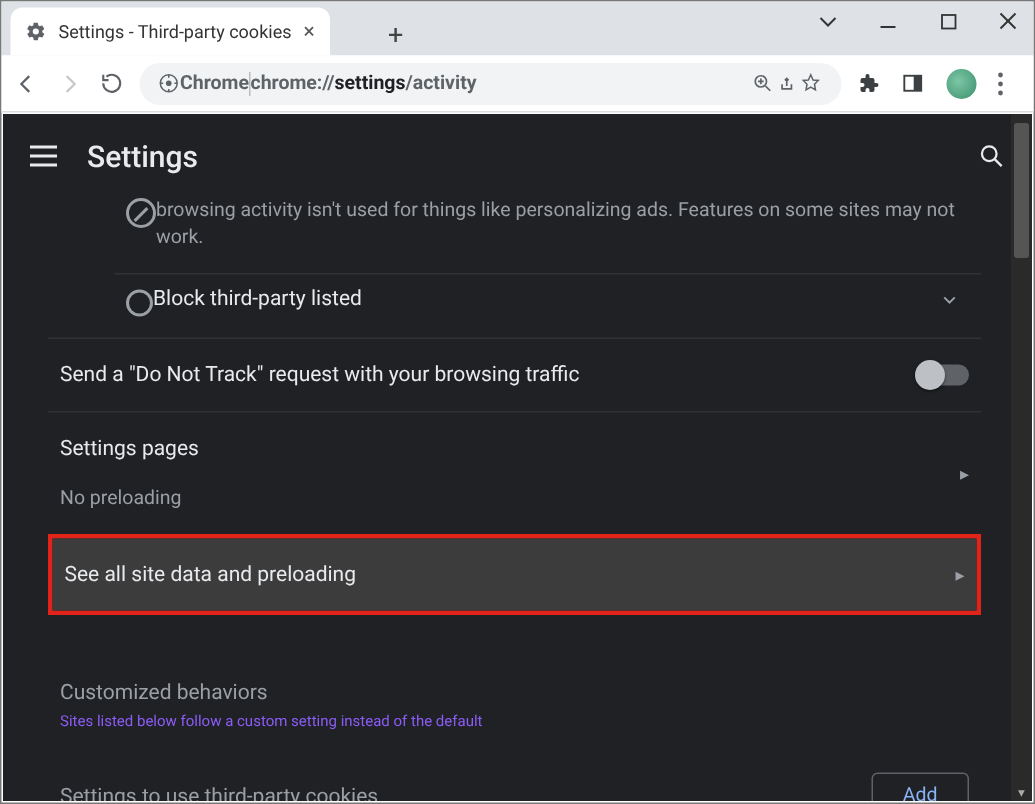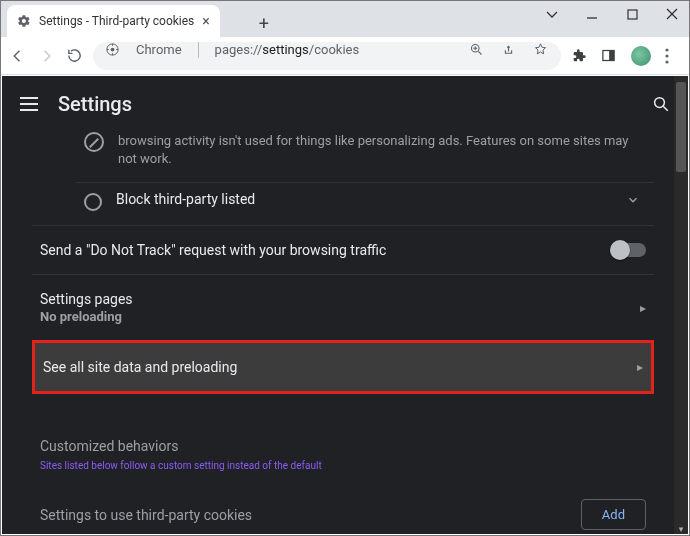--- a/index.html
+++ b/index.html
@@ -11,21 +11,21 @@
   .tabstrip { display:flex; align-items:flex-end; height: 36px; background:#dee1e6; padding-left:6px; padding-top:4px;gap:24px; }
   .tab { display:flex; align-items:center; gap:8px; background:#fff; border-radius:8px 8px 0 0; padding:6px 10px; font-size:12px; color:#333; min-width:210px; height:32px; }
   .tab .gear { width:14px; height:14px; }
   .tab .close { margin-left:auto; font-size:14px; color:#555; }
   .newtab { width:28px; height:28px; display:flex; align-items:center; justify-content:center; color:#444; font-size:18px; margin-left:6px; }
   .win-controls { position:absolute; top:6px; right:10px; display:flex; gap:26px; align-items:center; color:#333; }
 
   .toolbar { height:38px; background:#fff; display:flex; align-items:center; padding:0 8px; gap:10px; border-bottom:1px solid #dadce0; }
   .nav-ico { width:18px; height:18px; color:#5f6368; display:flex; align-items:center; justify-content:center; }
   .nav-ico.disabled { opacity:0.35; }
-  .omnibox { flex:1; height:28px; background:#f1f3f4; border-radius:14px; display:flex; padding:0 12px; font-size:13px; color:#5f6368; gap:16px; }
+  .omnibox { flex:1; height:28px; background:#f1f3f4; border-radius:14px; display:flex; align-items:center; padding:0 12px; font-size:13px; color:#5f6368; gap:0;font-weight:bold; }
   .omnibox .divider { width:1px; height:16px; background:#bbb; }
   .omnibox .url-dark { color:#202124; }
   .right-icons { display:flex; align-items:center; gap:14px; color:#5f6368; }
   .avatar { width:20px; height:20px; border-radius:50%; background: radial-gradient(circle at 40% 40%, #7cc6a6, #3b8f6b); }
   .ext-ico { width:16px; height:16px; }
 
   
   .content { position:absolute; top:75px; left:1px; right:1px; bottom:1px; background:#202124; color:#e8eaed; overflow:hidden; }
   .scrollbar { position:absolute; top:0; right:0; bottom:0; width:14px; background:#2a2a2a; }
   .scrollbar .thumb { position:absolute; left:2px; right:2px; top:6px; height:90px; background:#555; border-radius:2px; }
@@ -33,34 +33,34 @@
   .scrollbar .arrow.down { bottom:0; }
 
   .appbar { height:56px; display:flex; align-items:center; padding:0 18px; gap:20px; }
   .hamburger { width:18px; height:14px; display:flex; flex-direction:column; justify-content:space-between; }
   .hamburger span { height:2px; background:#e8eaed; }
   .appbar h1 { font-size:20px; font-weight:500; color:#e8eaed; }
   .search-btn { margin-left:auto; }
 
   .panel { padding: 0 20px 0 30px; margin-right:14px; }
 
-  .option-row { display:flex; align-items:flex-start; gap:14px; padding:8px 8px 14px 8px; border-top:1px solid rgba(255,255,255,0.08); }
+  .option-row { display:flex; align-items:flex-start; padding:8px 8px 14px 8px; border-top:1px solid rgba(255,255,255,0.08); }
   .option-row.first { border-top:none; }
   .radio { width:18px; height:18px; border:2px solid #9aa0a6; border-radius:50%; flex-shrink:0; margin-top:2px; }
   .opt-body { flex:1; }
   .opt-title { font-size:14px; color:#e8eaed; }
   .opt-desc { font-size:13px; color:#9aa0a6; line-height:1.4; }
   .expand { width:20px; color:#9aa0a6; margin-top:2px; }
   .blocked-icon { width:20px; height:20px; border:2px solid #9aa0a6; border-radius:50%; position:relative; flex-shrink:0; margin-top:0; }
   .blocked-icon:after { content:""; position:absolute; left:2px; right:2px; top:50%; height:2px; background:#9aa0a6; transform:rotate(-45deg); }
   .indent { margin-left:44px; border-top:1px solid rgba(255,255,255,0.08); }
 
   .setting-row { display:flex; align-items:center; justify-content:space-between; padding:16px 8px; border-top:1px solid rgba(255,255,255,0.08); }
   .setting-main { font-size:14px; color:#e8eaed; }
-  .setting-sub { font-size:13px; color:#9aa0a6; margin-top:2px;font-weight:bold; }
+  .setting-sub { font-size:13px; color:#9aa0a6; margin-top:18px; }
 
   .switch { width:34px; height:14px; background:#5f6368; border-radius:7px; position:relative; }
   .switch .knob { position:absolute; left:-2px; top:-3px; width:20px; height:20px; background:#bdc1c6; border-radius:50%; box-shadow:0 1px 2px rgba(0,0,0,0.5); }
 
   .chevron-r { color:#9aa0a6; font-size:12px; }
 
   .highlight { border:3px solid #e2231a; }
   .highlight .setting-row { background:#3c3c3c; border-top:none; }
 
   .section-title { font-size:14px; color:#9aa0a6; font-weight:400; padding:24px 8px 6px 8px;margin-top:20px; }
@@ -133,21 +133,21 @@
     <div class="omnibox">
       <span>
           <svg width="15" height="15" viewBox="0 0 24 24">
             <circle cx="12" cy="12" r="9" fill="none" stroke="#5f6368" stroke-width="1.6"></circle>
             <circle cx="12" cy="12" r="3" fill="#5f6368"></circle>
             <path d="M12 3v3M12 18v3M3 12h3M18 12h3" stroke="#5f6368" stroke-width="1.6"></path>
           </svg>
         </span>
       <span>Chrome</span>
       <span class="divider"></span>
-      <span><span>pages://</span><span class="url-dark">settings</span><span>/cookies</span></span>
+      <span><span>chrome://</span><span class="url-dark">settings</span><span>/activity</span></span>
       <span style="flex:1"></span>
       <span class="ext-ico">
           <svg width="15" height="15" viewBox="0 0 24 24">
             <circle cx="10" cy="10" r="6" fill="none" stroke="#5f6368" stroke-width="1.8"></circle>
             <line x1="15" y1="15" x2="20" y2="20" stroke="#5f6368" stroke-width="1.8"></line>
             <line x1="7" y1="10" x2="13" y2="10" stroke="#5f6368" stroke-width="1.8"></line>
             <line x1="10" y1="7" x2="10" y2="13" stroke="#5f6368" stroke-width="1.8"></line>
           </svg>
         </span>
       <span class="ext-ico">

